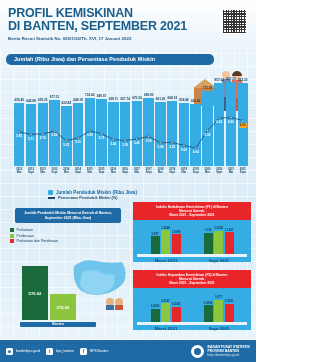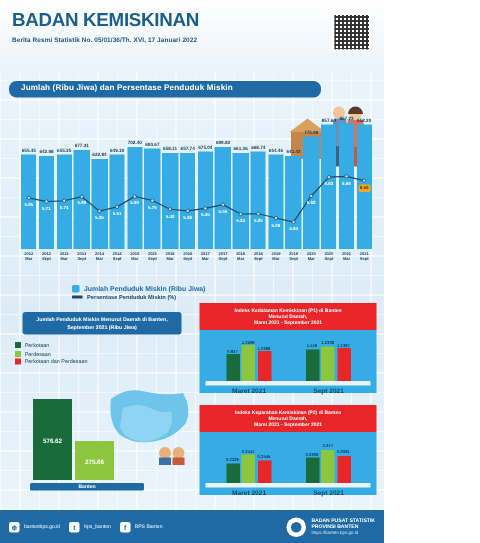--- a/index.html
+++ b/index.html
@@ -255,21 +255,22 @@
     width: 7px; height: 7px; border-radius: 50%;
     background: #1f6aa5;
   }
   .bps-txt { color: #fff; font-size: 3.4px; font-weight: bold; line-height: 4.2px; }
   .bps-url { color: #cfe6f5; font-size: 3px; }
 </style>
 </head>
 <body>
 
 <div class="header">
-  <div class="title-line">BADAN KEMISKINAN</div>
+  <div class="title-line">PROFIL KEMISKINAN</div>
+  <div class="title-line">DI BANTEN, SEPTEMBER 2021</div>
   <div class="subtitle">Berita Resmi Statistik No. 05/01/36/Th. XVI, 17 Januari 2022</div>
   <div class="qr">
       <div class="qr-inner"></div>
     </div>
 </div>
 
 <div class="sheet">
   <div class="grid-bg"></div>
 </div>
 

